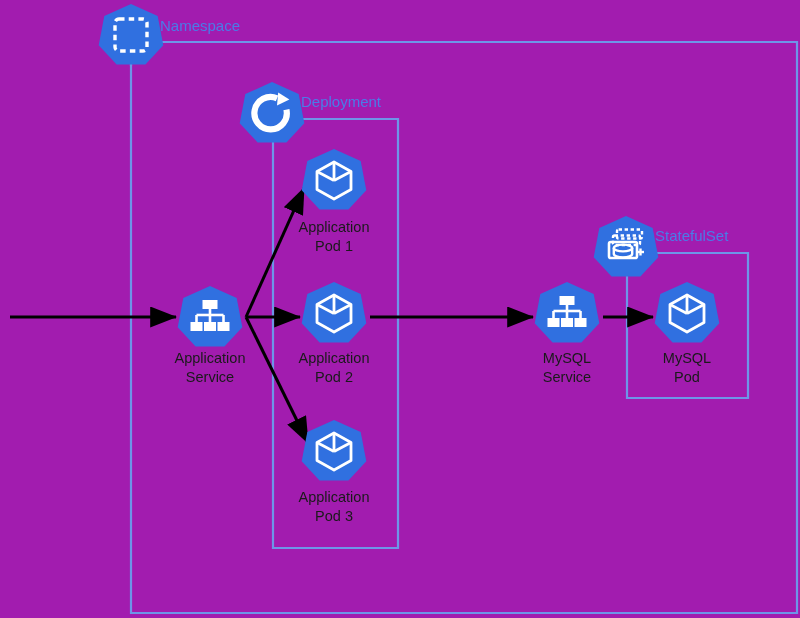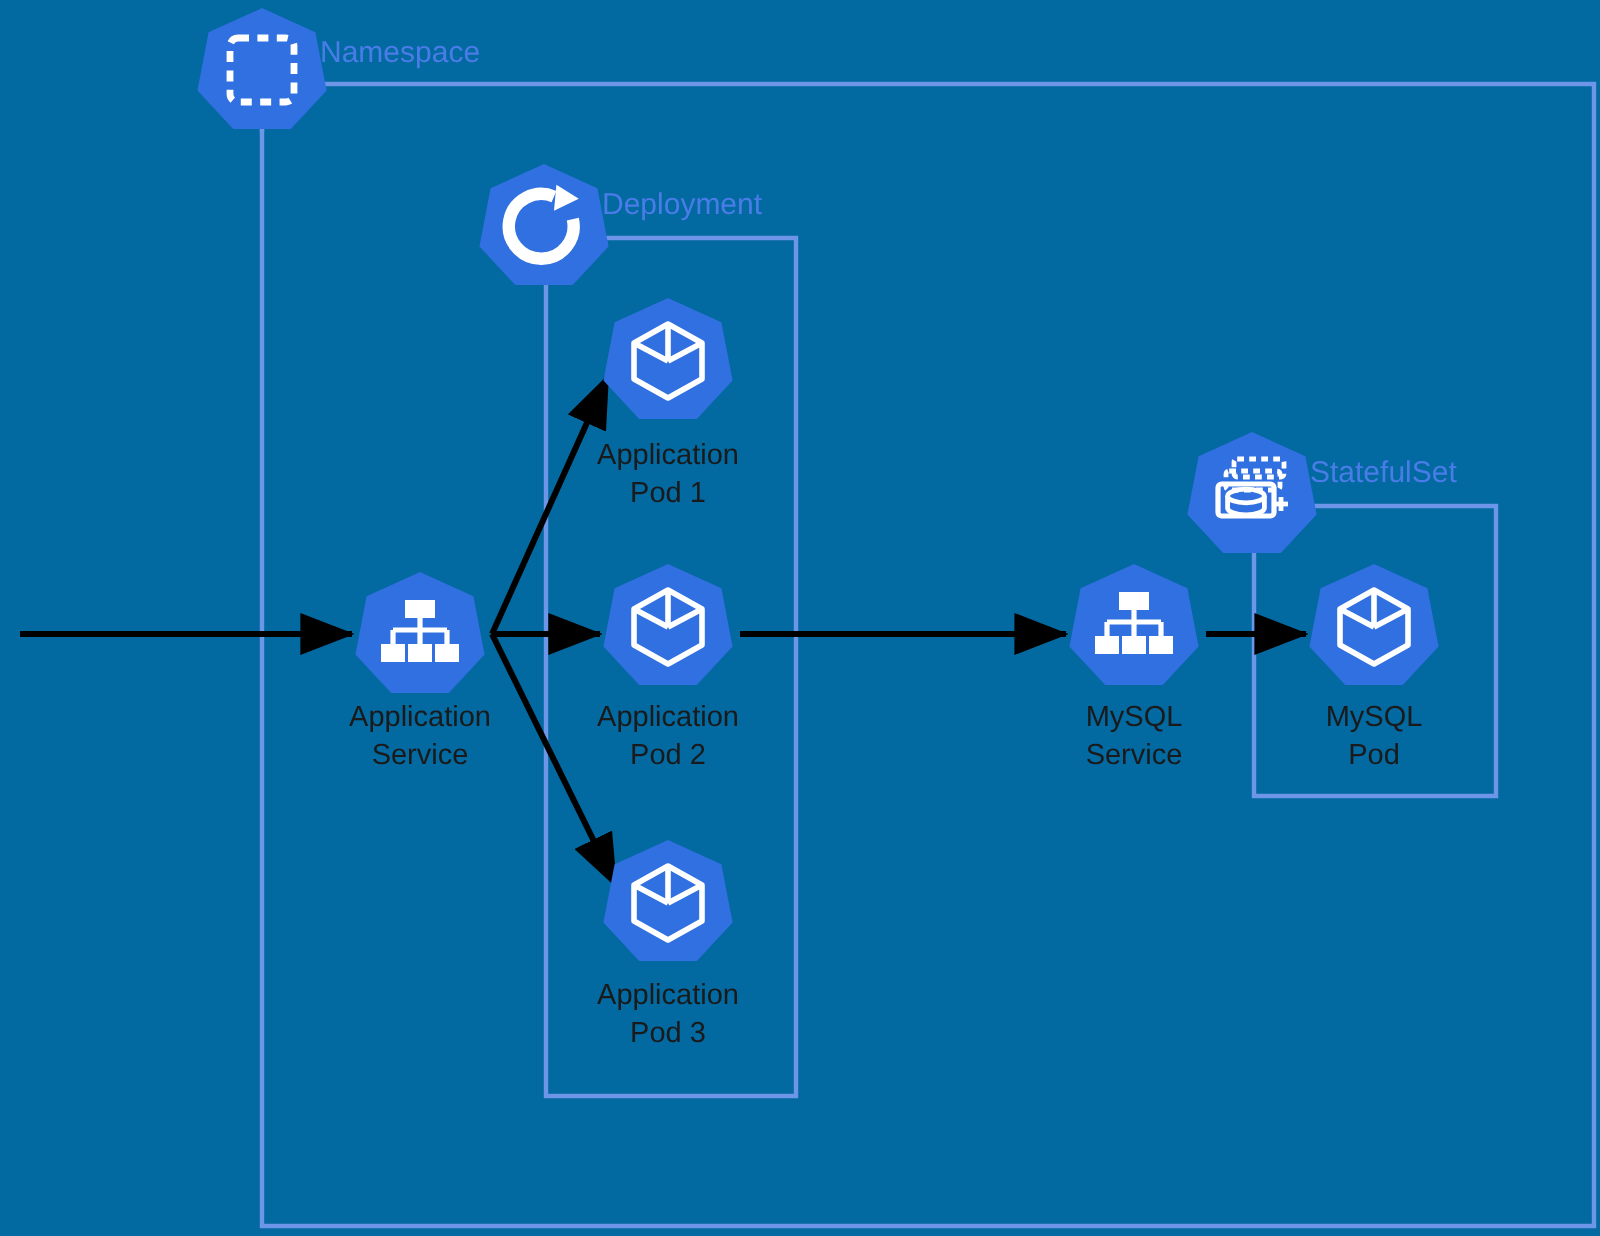--- a/index.html
+++ b/index.html
@@ -7,21 +7,21 @@
     padding: 0;
     background: #ffffff;
   }
   body {
     font-family: "Liberation Sans", sans-serif;
   }
   #diagram-root {
     position: relative;
     width: 800px;
     height: 618px;
-    background: #0369a1;
+    background: #a21caf;
     overflow: hidden;
   }
   #diagram-svg {
     position: absolute;
     left: 0;
     top: 0;
     width: 800px;
     height: 618px;
   }
   .node-label {

